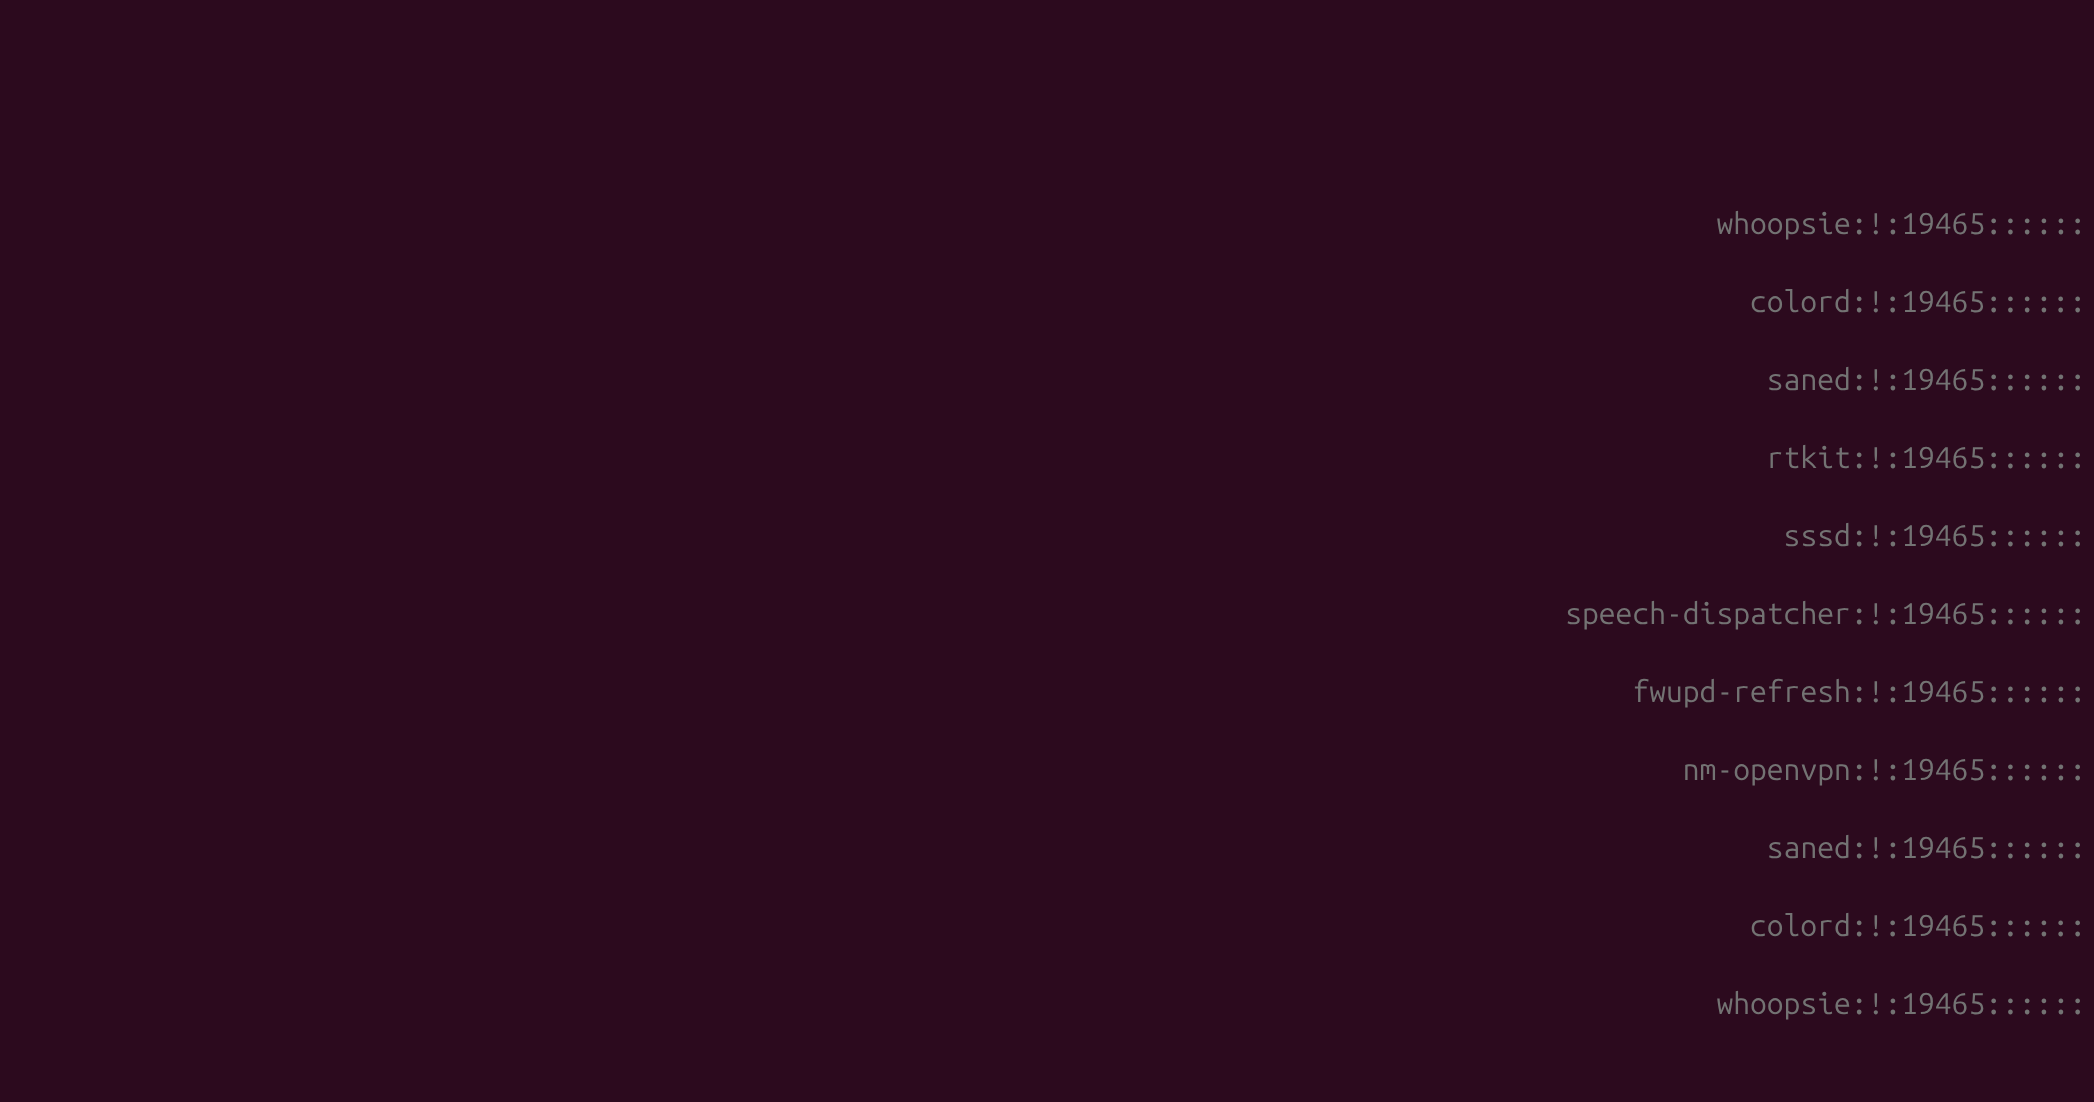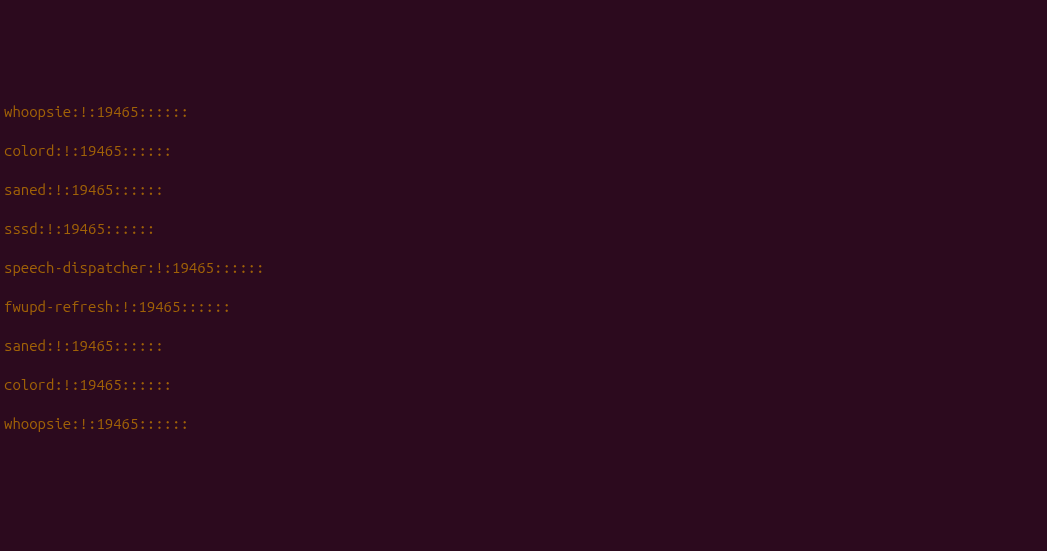--- a/index.html
+++ b/index.html
@@ -18,35 +18,38 @@
       height: 551px;
       overflow: hidden;
       white-space: pre;
     }
     .terminal {
       width: 100%;
       height: 100%;
     }
     .line {
       white-space: pre;
-      color: #a16207;
+      color: #737373;
+      text-align: right;
     }
   </style>
 </head>
 <body>
 
 
 
 <div class="terminal">
 <div class="line">whoopsie:!:19465::::::</div>
 <div class="line">colord:!:19465::::::</div>
 <div class="line">saned:!:19465::::::</div>
+<div class="line">rtkit:!:19465::::::</div>
 <div class="line">sssd:!:19465::::::</div>
 <div class="line">speech-dispatcher:!:19465::::::</div>
 <div class="line">fwupd-refresh:!:19465::::::</div>
+<div class="line">nm-openvpn:!:19465::::::</div>
 <div class="line">saned:!:19465::::::</div>
 <div class="line">colord:!:19465::::::</div>
 <div class="line">whoopsie:!:19465::::::</div>
 
 
 
 
 
 
 

